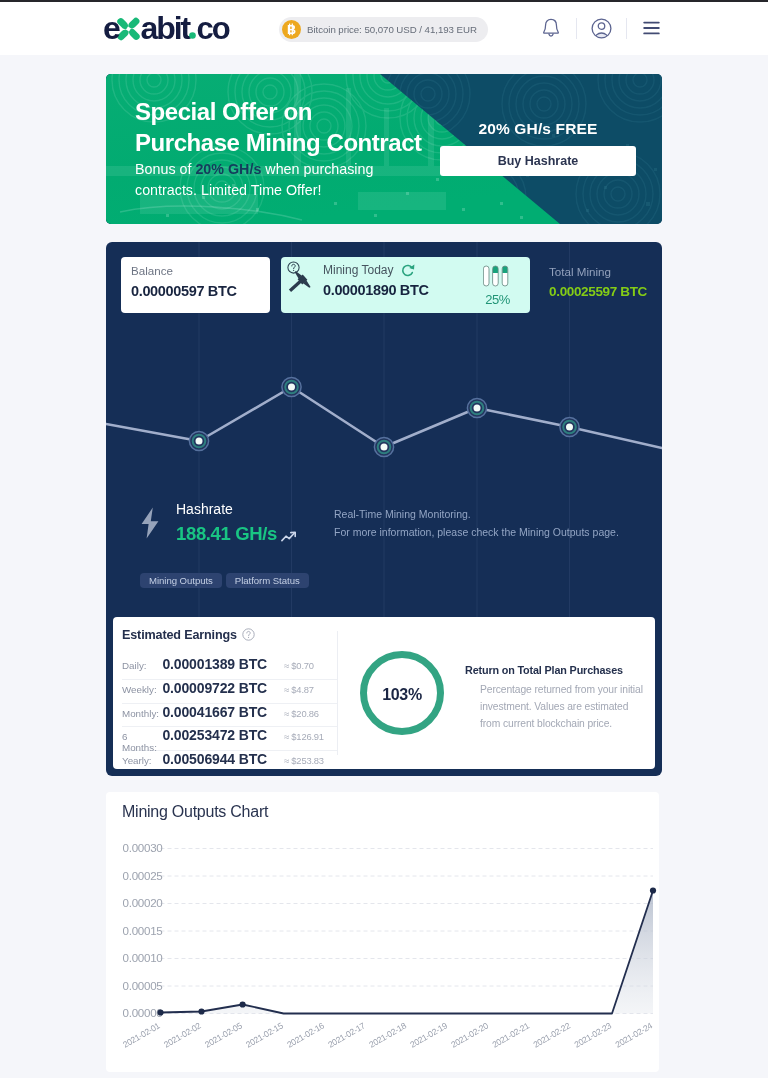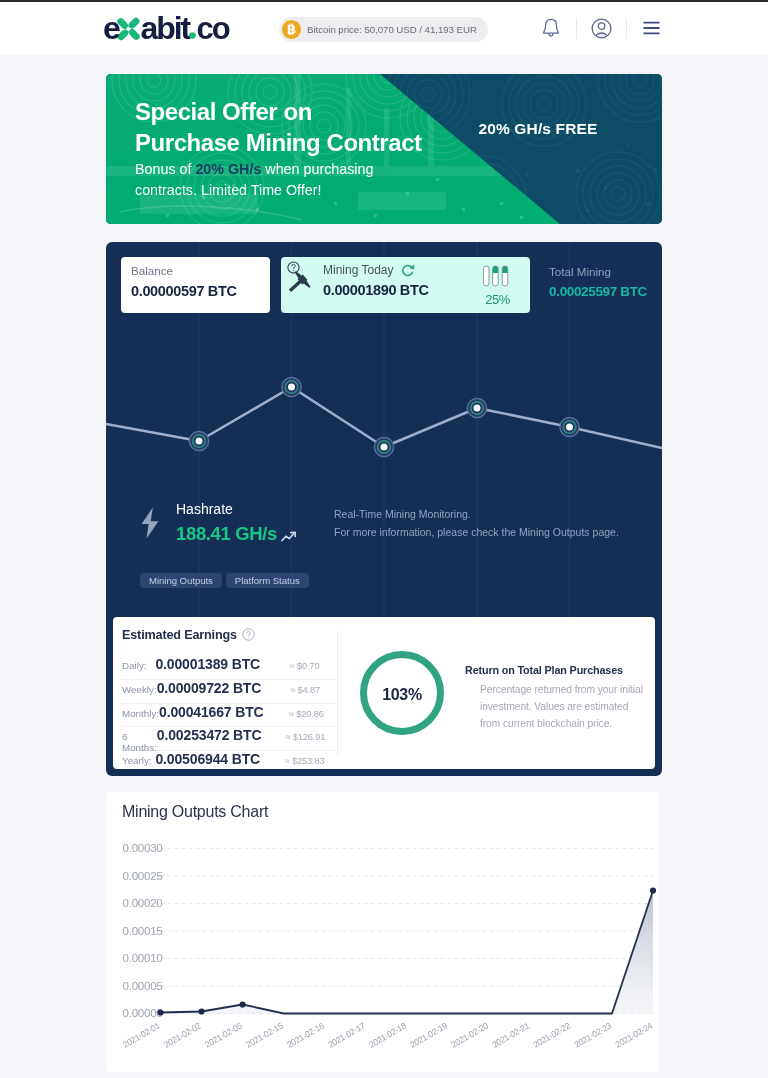--- a/index.html
+++ b/index.html
@@ -79,21 +79,21 @@
   }
   .today-help { position:absolute; left:6px; top:4px; }
   .today-pick { position:absolute; left:4px; top:10px; }
   .today-text { position:absolute; left:42px; top:6px; }
   .today-label { font-size:12px; color:#46545f; line-height:14px; display:flex; align-items:center; gap:7px;}
   .today-value { font-size:14.5px; font-weight:bold; color:#17243f; margin-top:5px; letter-spacing:-0.35px;}
   .today-bars { position:absolute; right:17px; top:8px; text-align:center; width:30px; }
   .today-pct { font-size:13px; font-weight:normal; color:#219476; margin-top:5px; letter-spacing:-0.45px; margin-left:-1px;}
   .stat-total { margin-left:19px; padding-top:8px; white-space:nowrap; }
   .stat-total .stat-label { color:#93a1bc; }
-  .stat-total .stat-value { color:#14b8a6; font-size:13.5px;}
+  .stat-total .stat-value { color:#84cc16; font-size:13.5px;}
 
   .hashline { position:absolute; left:34px; top:258px; }
   .hash-bolt { position:absolute; left:-1px; top:7px; }
   .hash-label { position:absolute; left:36px; top:1px; font-size:14px; color:#ffffff; }
   .hash-value { position:absolute; left:36px; top:23px; font-size:18.5px; font-weight:bold; color:#19c583; letter-spacing:-0.35px; white-space:nowrap;}
   .hash-trend { position:absolute; left:141px; top:29px; }
 
   .note { position:absolute; left:228px; top:264px; font-size:10.5px; color:#93a5c4; line-height:17.5px; }
 
   .pills { position:absolute; left:34px; top:331px; display:flex; gap:4px; }
@@ -110,21 +110,21 @@
   .earn-left { width:224px; padding:11px 0 0 9px; }
   .earn-title { font-size:12.6px; font-weight:bold; color:#242f4c; display:flex; gap:5px; letter-spacing:-0.15px;}
   .earn-rows { margin-top:14px; }
   .earn-row {
     display:flex; align-items:baseline; height:23.8px; border-bottom:1px solid #eef0f4;
     padding-right:0px;
   }
   .earn-row:last-child { border-bottom:none; }
   .er-label { font-size:9.8px; color:#8d93a3; flex:1; }
   .er-btc { font-size:14px; font-weight:bold; color:#24304d; text-align:right; white-space:nowrap; letter-spacing:-0.15px;}
-  .er-approx { font-size:9.4px; color:#a6abb8; margin-left:24px; width:41px; text-align:center; white-space:nowrap; letter-spacing:-0.2px; margin-right:12px;}
+  .er-approx { font-size:9.4px; color:#a6abb8; margin-left:17px; width:41px; text-align:left; white-space:nowrap; letter-spacing:-0.2px; margin-right:12px;}
 
   .earn-div { width:1px; background:#eceef3; margin:14px 0 14px 0; }
   .earn-right { flex:1; display:flex; align-items:center; padding-left:22px; }
   .donut { position:relative; width:84px; height:84px; flex:none; }
   .donut-text {
     position:absolute; inset:0; display:flex; align-items:center; justify-content:center;
     font-size:16px; font-weight:bold; color:#1b2644; letter-spacing:-0.35px; padding-top:4px;
   }
   .ret { margin-left:21px; width:180px; margin-top:10px;}
   .ret-title { font-size:10.8px; font-weight:bold; color:#24304d; letter-spacing:-0.15px;}
@@ -290,20 +290,21 @@
   </svg>
   <div class="b-title">
     <div>Special Offer on</div>
     <div>Purchase Mining Contract</div>
   </div>
   <div class="b-sub">
     <div><span>Bonus of </span><b>20% GH/s</b><span> when purchasing</span></div>
     <div>contracts. Limited Time Offer!</div>
   </div>
   <div class="b-promo">20% GH/s FREE</div>
+  <div class="b-cta">Buy Hashrate</div>
 </div>
 
 <div class="dash">
   <svg class="dash-grid" width="556" height="534" viewBox="0 0 556 534">
     <g stroke="#223a63" stroke-width="1">
       <line x1="93" y1="0" x2="93" y2="380"></line>
       <line x1="185.5" y1="0" x2="185.5" y2="380"></line>
       <line x1="278" y1="0" x2="278" y2="380"></line>
       <line x1="371" y1="0" x2="371" y2="380"></line>
       <line x1="463.5" y1="0" x2="463.5" y2="380"></line>

